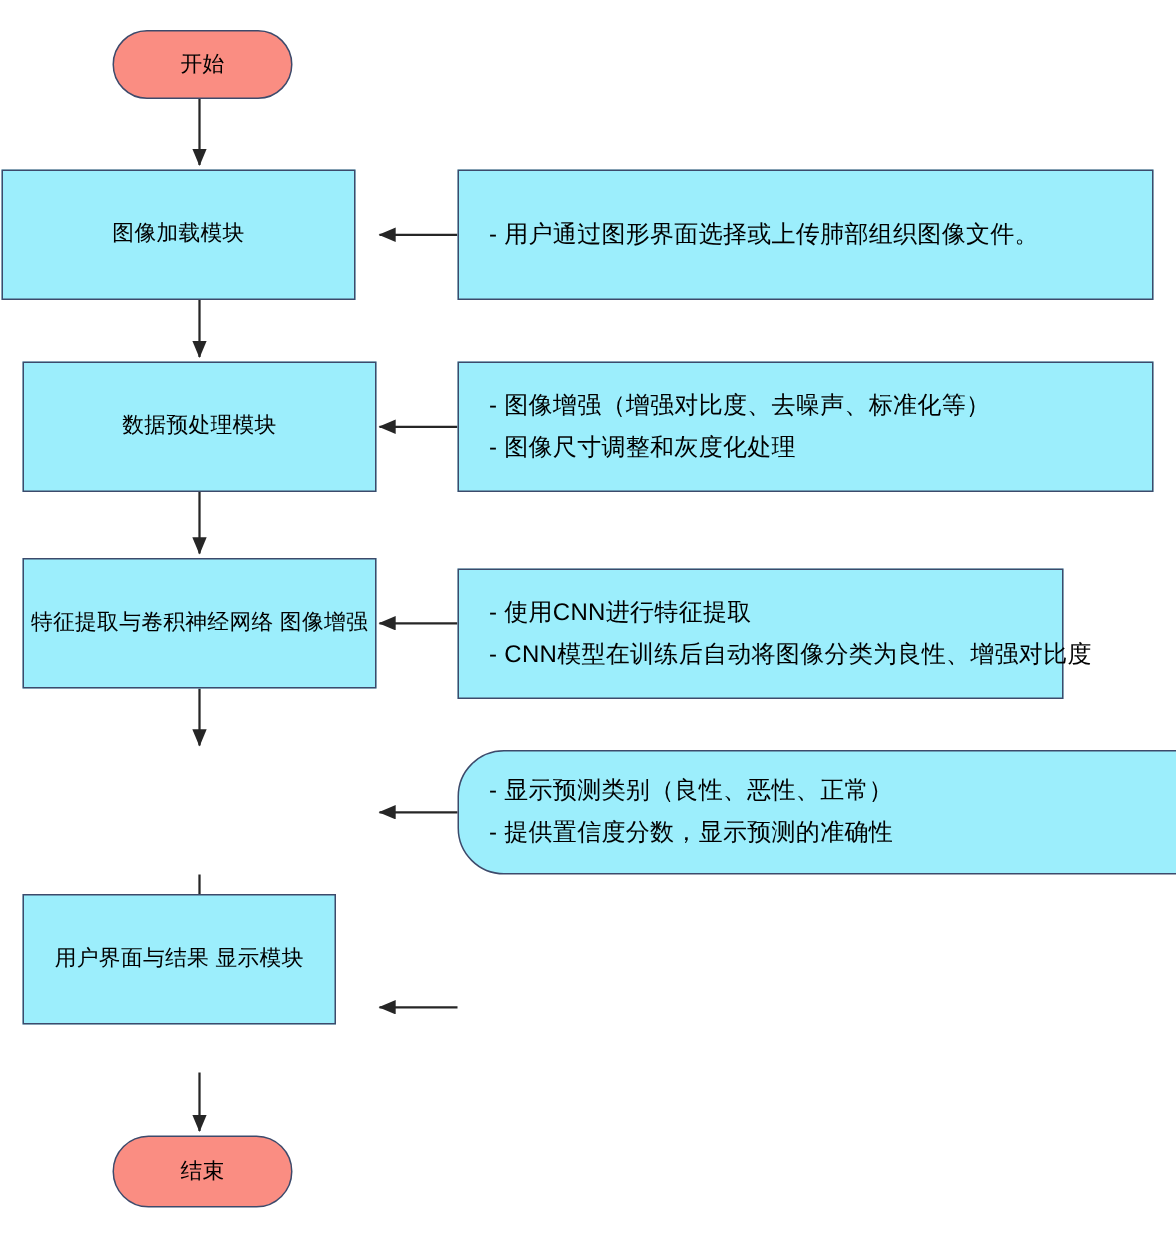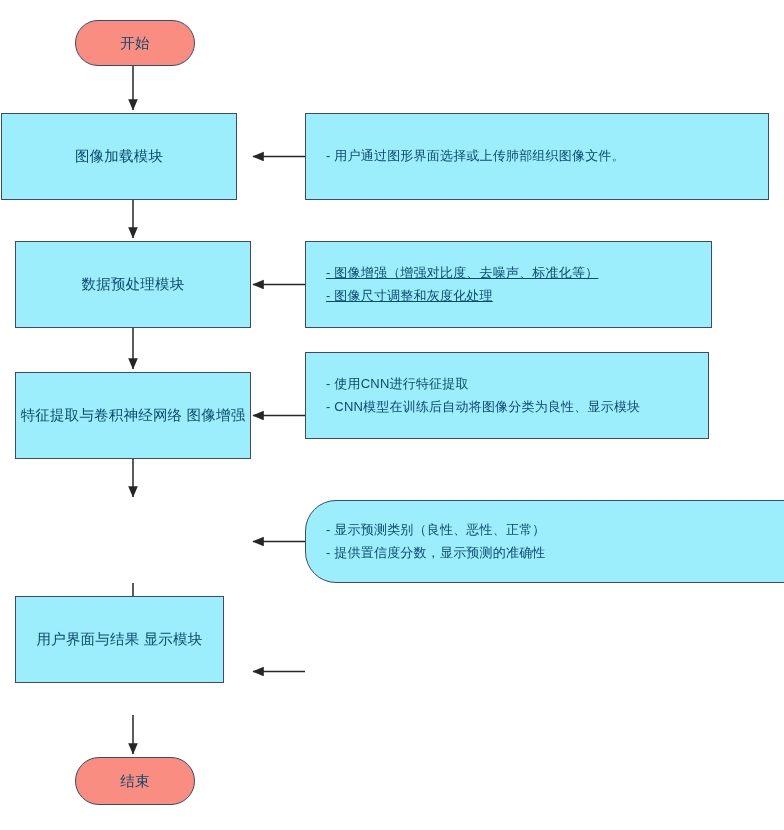--- a/index.html
+++ b/index.html
@@ -19,39 +19,39 @@
     left: 0;
     top: 0;
     width: 784px;
     height: 830px;
   }
   .node {
     position: absolute;
     box-sizing: border-box;
     border: 1.6px solid #3d4a6b;
     background: #9ceefc;
-    color: #0c4a6e;
+    color: #000000;
     display: flex;
     align-items: center;
     justify-content: center;
     text-align: center;
     font-size: 14.5px;
     line-height: 1.55;
     letter-spacing: 0.2px;
   }
   .terminator {
     background: #fa8d82;
     border: 1.6px solid #3d4a6b;
     border-radius: 24px;
   }
   .note {
     justify-content: flex-start;
     text-align: left;
     padding: 0 16px 0 20px;
-    font-size: 13px;
+    font-size: 16px;
     line-height: 1.75;
   }
   .note .lines {
     display: block;
   }
   .note .line {
     display: block;
     white-space: pre;
   }
   svg.edges {
@@ -102,37 +102,37 @@
     <span class="lines">
       <span class="line">- 用户通过图形界面选择或上传肺部组织图像文件。</span>
     </span>
   </div>
 
   <div class="node process" style="left:15px; top:241px; width:236px; height:87px;">
     <span class="lines">
       <span class="line">数据预处理模块</span>
     </span>
   </div>
-  <div class="node note" style="left:305px; top:241px; width:407px; height:87px;text-decoration:underline;">
+  <div class="node note" style="left:305px; top:241px; width:464px; height:87px;">
     <span class="lines">
       <span class="line">- 图像增强（增强对比度、去噪声、标准化等）</span>
       <span class="line">- 图像尺寸调整和灰度化处理</span>
     </span>
   </div>
 
   <div class="node process" style="left:15px; top:372px; width:236px; height:87px;">
     <span class="lines">
       <span class="line">特征提取与卷积神经网络</span>
       <span class="line">图像增强</span>
     </span>
   </div>
-  <div class="node note" style="left:305px; top:352px; width:404px; height:87px;">
+  <div class="node note" style="left:305px; top:379px; width:404px; height:87px;">
     <span class="lines">
       <span class="line">- 使用CNN进行特征提取</span>
-      <span class="line">- CNN模型在训练后自动将图像分类为良性、显示模块</span>
+      <span class="line">- CNN模型在训练后自动将图像分类为良性、增强对比度</span>
     </span>
   </div>
 
   <div class="node note" style="left:305px; top:500px; width:532px; height:83px;border-radius:31px;">
     <span class="lines">
       <span class="line">- 显示预测类别（良性、恶性、正常）</span>
       <span class="line">- 提供置信度分数，显示预测的准确性</span>
     </span>
   </div>
 

